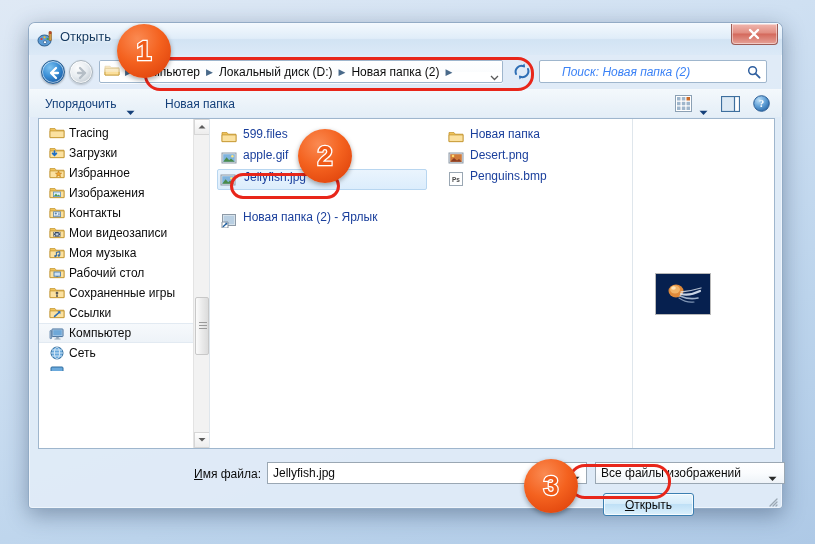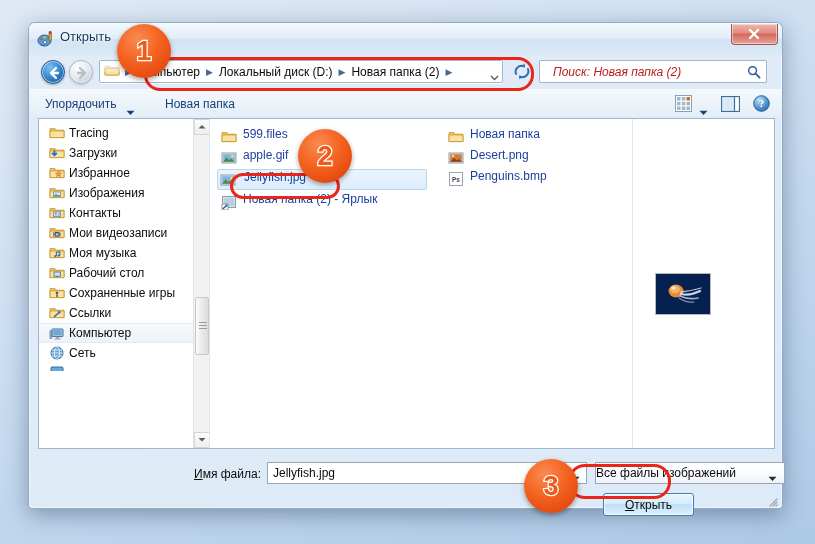--- a/index.html
+++ b/index.html
@@ -123,22 +123,22 @@
 
   #searchbox {
     position: absolute; left: 510px; top: 5px;
     width: 228px; height: 23px;
     background: #ffffff;
     border: 1px solid #9fb6cd;
     border-radius: 2px;
     display: flex; align-items: center;
   }
   #search-placeholder {
-    font-size: 12px; font-style: italic; color: #b91c1c;
-    margin-left: 13px; white-space: nowrap;
+    font-size: 12px; font-style: italic; color: #3b82f6;
+    margin-left: 22px; white-space: nowrap;
   }
   #search-icon { position: absolute; right: 5px; top: 4px; }
 
   
   #toolbar {
     position: absolute; left: 0; top: 66px; right: 0; height: 28px;
     background: linear-gradient(180deg, #f3f8fc 0%, #e4eef7 100%);
     border-top: 1px solid rgba(255,255,255,0.6);
   }
   .tb-item {
@@ -276,20 +276,21 @@
     font-size: 12px; color: #0b0b0b;
     cursor: text;
   }
   #filename-arrow { position: absolute; right: 6px; top: 8px; cursor: pointer; }
   #filetype-select {
     position: absolute; left: 566px; top: 439px;
     width: 190px; height: 22px;
     background: linear-gradient(180deg,#ffffff 0%, #fafcfe 50%, #eef3f8 100%);
     border: 1px solid #9aa7b3;
     display: flex; align-items: center;
+    padding-left: 5px;
     font-size: 12px; color: #0b0b0b;
     cursor: pointer;
   }
   #filetype-arrow { position: absolute; right: 7px; top: 8px; }
 
   .dlg-btn {
     position: absolute; top: 470px;
     height: 23px;
     font-size: 12px; color: #0b0b0b;
     display: flex; align-items: center; justify-content: center;
@@ -679,21 +680,21 @@
             <svg width="16" height="16" viewBox="0 0 16 16">
                 <rect x="1" y="3" width="14" height="10" fill="#e9eef3" stroke="#8d9aa7" stroke-width="1"></rect>
                 <rect x="2.2" y="4.2" width="11.6" height="7.6" fill="#7fb3dd"></rect>
                 <path d="M2.2 11.8 L5.6 7.2 L8.2 10.2 L10 8.4 L13.8 11.8 Z" fill="#4a8b4a"></path>
                 <circle cx="11.4" cy="6.2" r="1.2" fill="#ffe27a"></circle>
               </svg>
           </span>
           <span>Jellyfish.jpg</span>
         </div>
 
-        <div class="file-item" style="margin-top:2px;">
+        <div class="file-item" style="margin-top:20px;">
           <span class="file-ico">
             <svg width="16" height="16" viewBox="0 0 16 16">
                 <rect x="1.5" y="2.5" width="13" height="11" fill="#dde6ee" stroke="#8d9aa7" stroke-width="1"></rect>
                 <rect x="2.8" y="3.8" width="10.4" height="8.4" fill="#b9cfe2"></rect>
                 <path d="M1 10 H7 V16 H1 Z" fill="#ffffff" stroke="#7a8896" stroke-width="0.9"></path>
                 <path d="M2.3 14.6 L5.6 11.4" stroke="#1f5f9f" stroke-width="1.4" stroke-linecap="round"></path>
                 <path d="M6.2 10.8 L6.2 13.1 L3.9 10.8 Z" fill="#1f5f9f"></path>
               </svg>
           </span>
           <span>Новая папка (2) - Ярлык</span>

